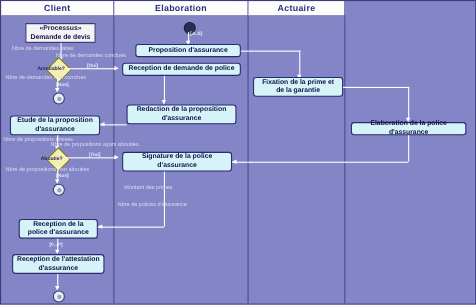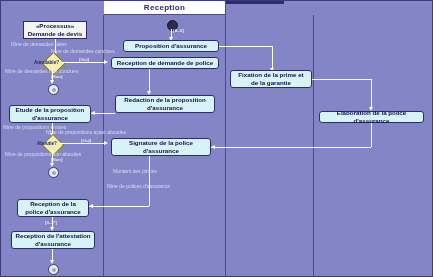--- a/index.html
+++ b/index.html
@@ -63,22 +63,28 @@
   }
   .topbar{position:absolute;left:205px;top:0;width:78px;height:3px;background:#2b2b6e;}
 </style>
 </head>
 <body>
 
 <div id="diagram">
 
   <div class="topbar"></div>
 
+  <div class="lane-head" style="left:0;width:103px;">
+      <span>Client</span>
+    </div>
   <div class="lane-head" style="left:103px;width:122px;">
-      <span>Reception</span>
+      <span>Elaboration</span>
+    </div>
+  <div class="lane-head" style="left:225px;width:88px;">
+      <span>Actuaire</span>
     </div>
 
   <div class="lane-body" style="left:0;width:103px;"></div>
   <div class="lane-body" style="left:103px;width:122px;"></div>
   <div class="lane-body" style="left:225px;width:88px;"></div>
   <div class="lane-body last" style="left:313px;width:120px;"></div>
 
   <div class="node plain" style="left:22px;top:20px;width:64px;height:18px;">«Processus» Demande de devis</div>
 
   <div class="edge v" style="left:54px;top:38px;height:15px;"></div>

